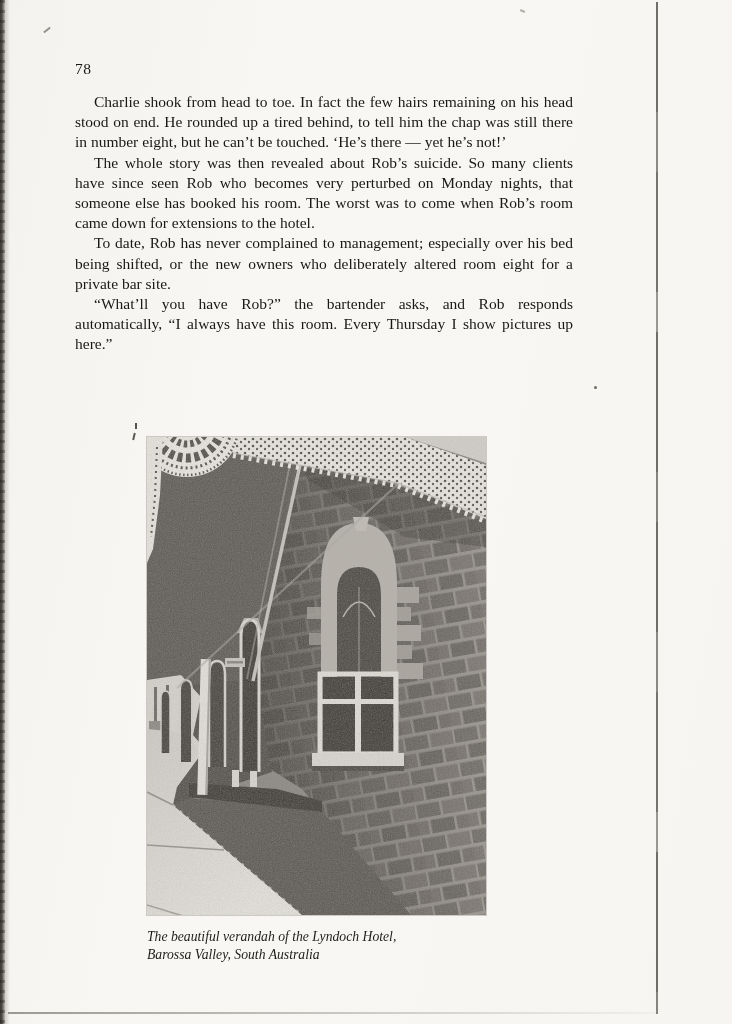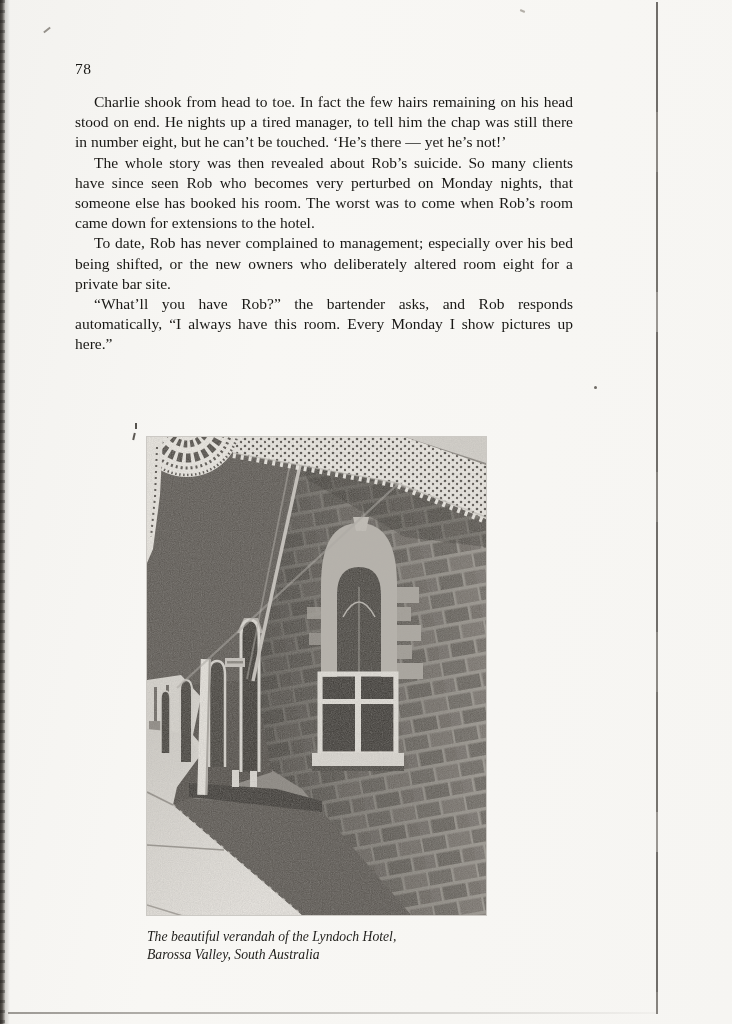--- a/index.html
+++ b/index.html
@@ -59,24 +59,24 @@
   <div class="edge-bottom-line"></div>
   <div class="speck speck-1"></div>
   <div class="speck speck-2"></div>
   <div class="speck speck-3"></div>
   <div class="speck speck-4"></div>
   <div class="speck speck-5"></div>
 
   <div class="page-number">78</div>
 
   <div class="text-block">
-    <p>Charlie shook from head to toe. In fact the few hairs remaining on his head stood on end. He nights up a tired manager, to tell him the chap was still there in number eight, but he can’t be touched. ‘He’s there — yet he’s not!’</p>
+    <p>Charlie shook from head to toe. In fact the few hairs remaining on his head stood on end. He rounded up a tired behind, to tell him the chap was still there in number eight, but he can’t be touched. ‘He’s there — yet he’s not!’</p>
     <p>The whole story was then revealed about Rob’s suicide. So many clients have since seen Rob who becomes very perturbed on Monday nights, that someone else has booked his room. The worst was to come when Rob’s room came down for extensions to the hotel.</p>
     <p>To date, Rob has never complained to management; especially over his bed being shifted, or the new owners who deliberately altered room eight for a private bar site.</p>
-    <p>“What’ll you have Rob?” the bartender asks, and Rob responds automatically, “I always have this room. Every Monday I show pictures up here.”</p>
+    <p>“What’ll you have Rob?” the bartender asks, and Rob responds automatically, “I always have this room. Every Thursday I show pictures up here.”</p>
   </div>
 
   <figure class="photo-figure">
     <svg class="photo-frame" width="339" height="478" viewBox="0 0 339 478" xmlns="http://www.w3.org/2000/svg">
       <defs>
         <pattern id="stones" width="50" height="34" patternUnits="userSpaceOnUse" patternTransform="rotate(-10)">
           <rect width="50" height="34" fill="#9a968f"></rect>
           <rect x="1" y="1.5" width="23" height="13.5" fill="#716d67"></rect>
           <rect x="26.5" y="1.5" width="22.5" height="13.5" fill="#7c7771"></rect>
           <rect x="-12" y="18.5" width="22" height="13.5" fill="#7a7570"></rect>

